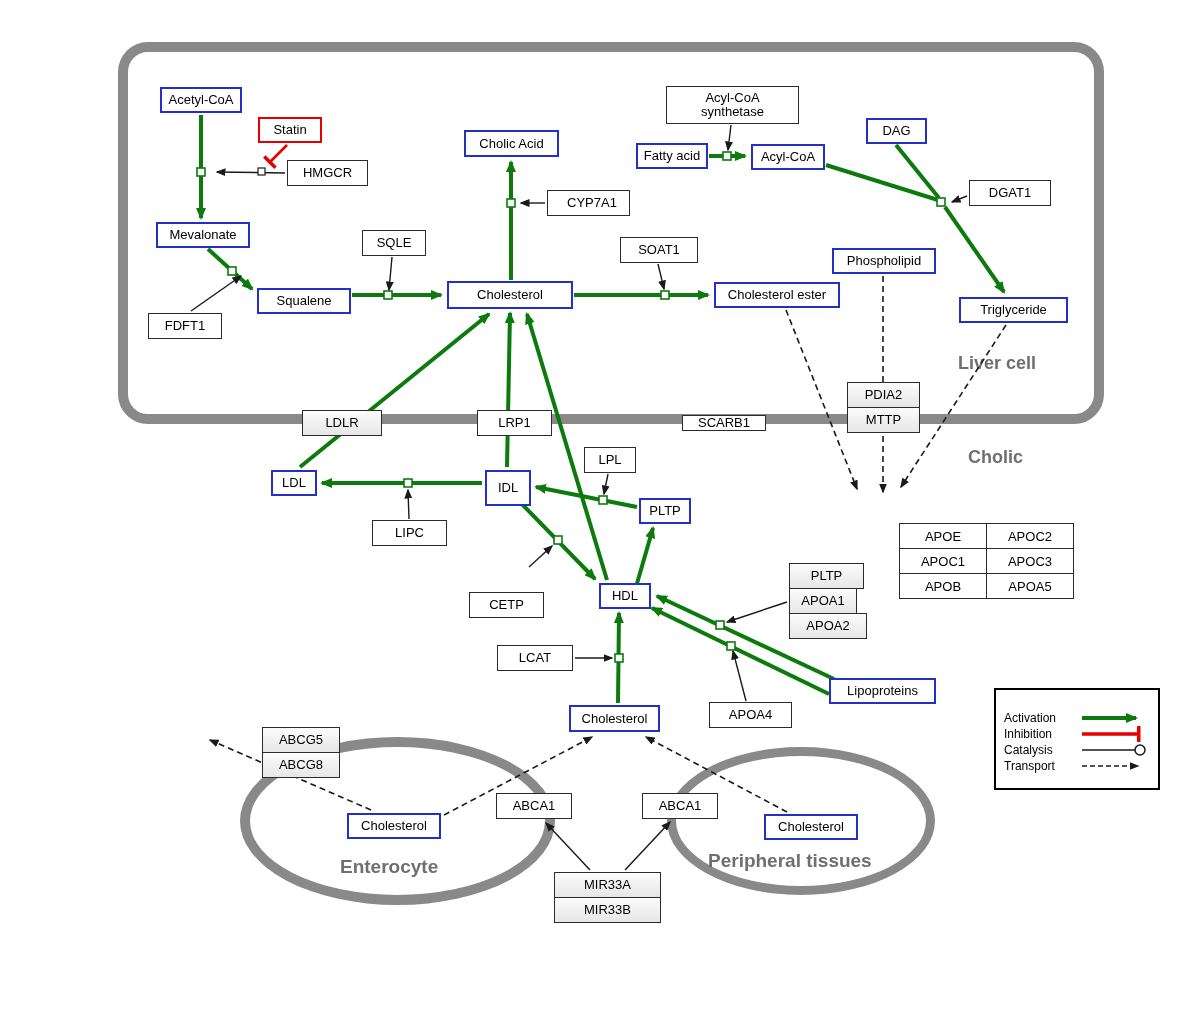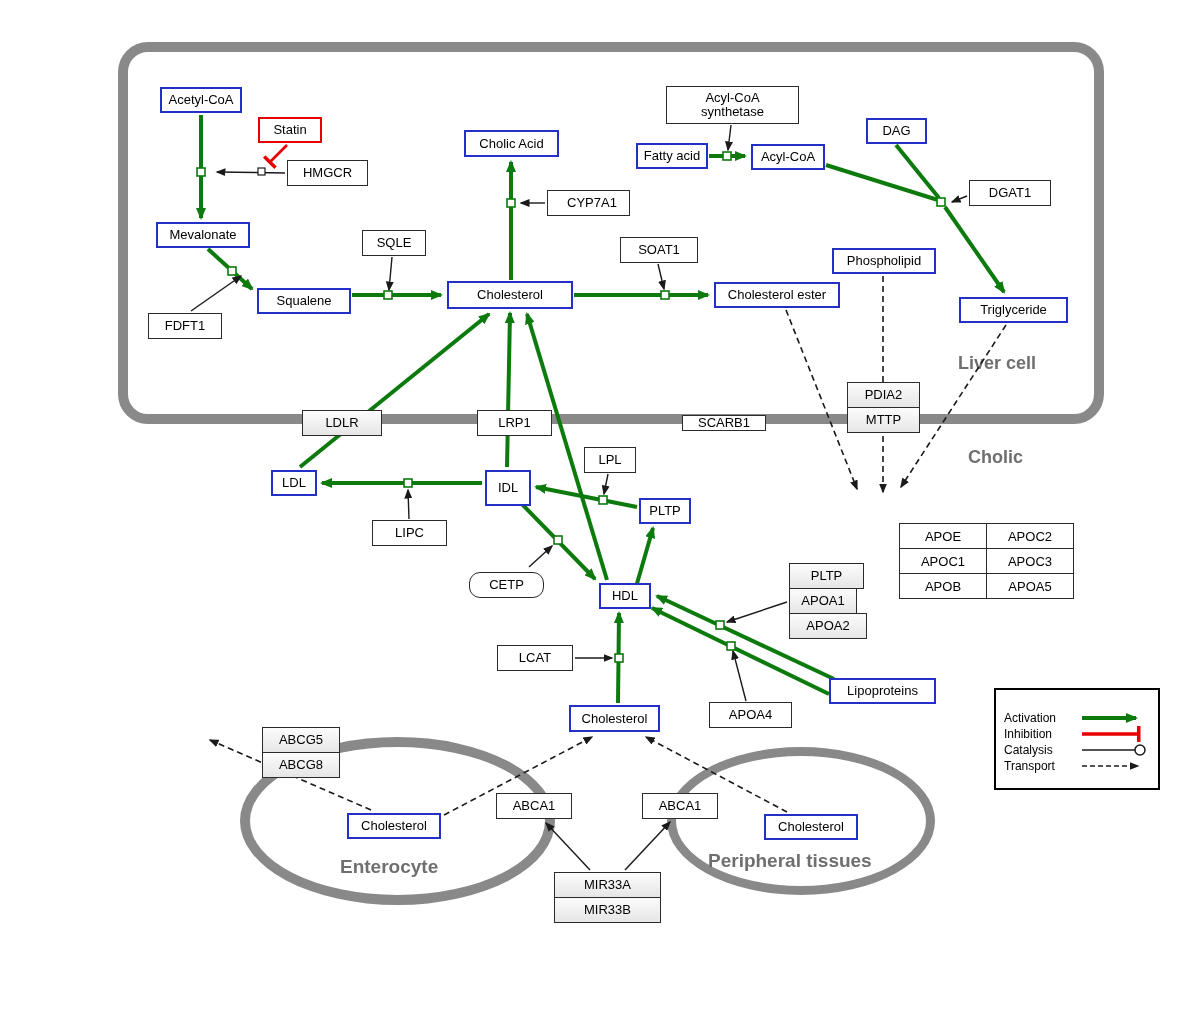--- a/index.html
+++ b/index.html
@@ -164,21 +164,21 @@
     <span>synthetase</span>
   </div>
   <div class="node gene" style="left:969px;top:180px;width:82px;height:26px;">DGAT1</div>
   <div class="node gene shade" style="left:847px;top:382px;width:73px;height:26px;">PDIA2</div>
   <div class="node gene shade" style="left:847px;top:407px;width:73px;height:26px;">MTTP</div>
   <div class="node gene shade" style="left:302px;top:410px;width:80px;height:26px;">LDLR</div>
   <div class="node gene" style="left:477px;top:410px;width:75px;height:26px;">LRP1</div>
   <div class="node gene" style="left:682px;top:415px;width:84px;height:16px;">SCARB1</div>
   <div class="node gene" style="left:584px;top:447px;width:52px;height:26px;">LPL</div>
   <div class="node gene" style="left:372px;top:520px;width:75px;height:26px;">LIPC</div>
-  <div class="node gene" style="left:469px;top:572px;width:75px;height:26px;border-radius:11px;">CETP</div>
+  <div class="node gene" style="left:469px;top:592px;width:75px;height:26px;">CETP</div>
   <div class="node gene" style="left:497px;top:645px;width:76px;height:26px;">LCAT</div>
   <div class="node gene shade" style="left:789px;top:563px;width:75px;height:26px;">PLTP</div>
   <div class="node gene shade" style="left:789px;top:588px;width:68px;height:26px;">APOA1</div>
   <div class="node gene shade" style="left:789px;top:613px;width:78px;height:26px;">APOA2</div>
   <div class="node gene" style="left:709px;top:702px;width:83px;height:26px;">APOA4</div>
   <div class="node gene shade" style="left:262px;top:727px;width:78px;height:26px;">ABCG5</div>
   <div class="node gene shade" style="left:262px;top:752px;width:78px;height:26px;">ABCG8</div>
   <div class="node gene" style="left:496px;top:793px;width:76px;height:26px;">ABCA1</div>
   <div class="node gene" style="left:642px;top:793px;width:76px;height:26px;">ABCA1</div>
   <div class="node gene shade" style="left:554px;top:872px;width:107px;height:26px;">MIR33A</div>

